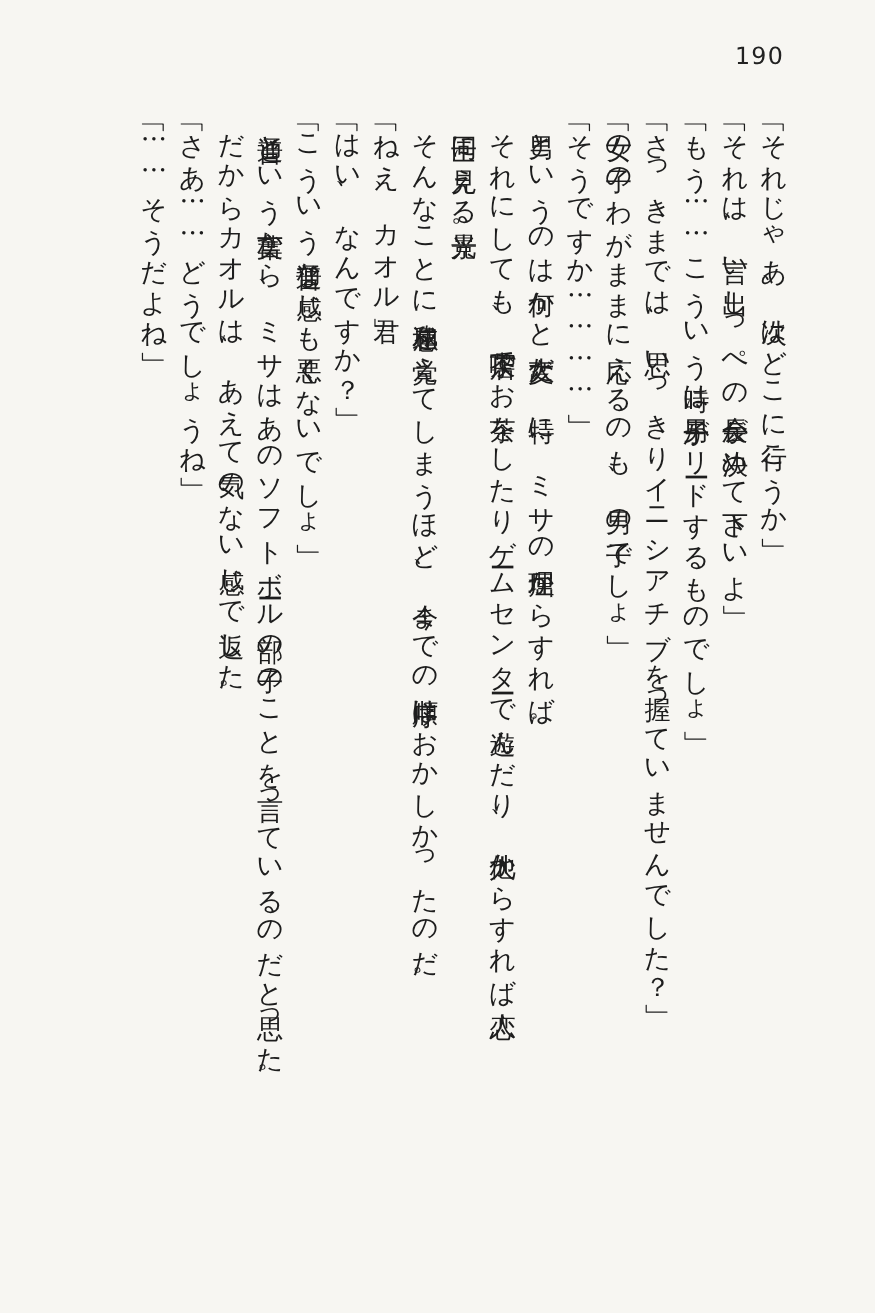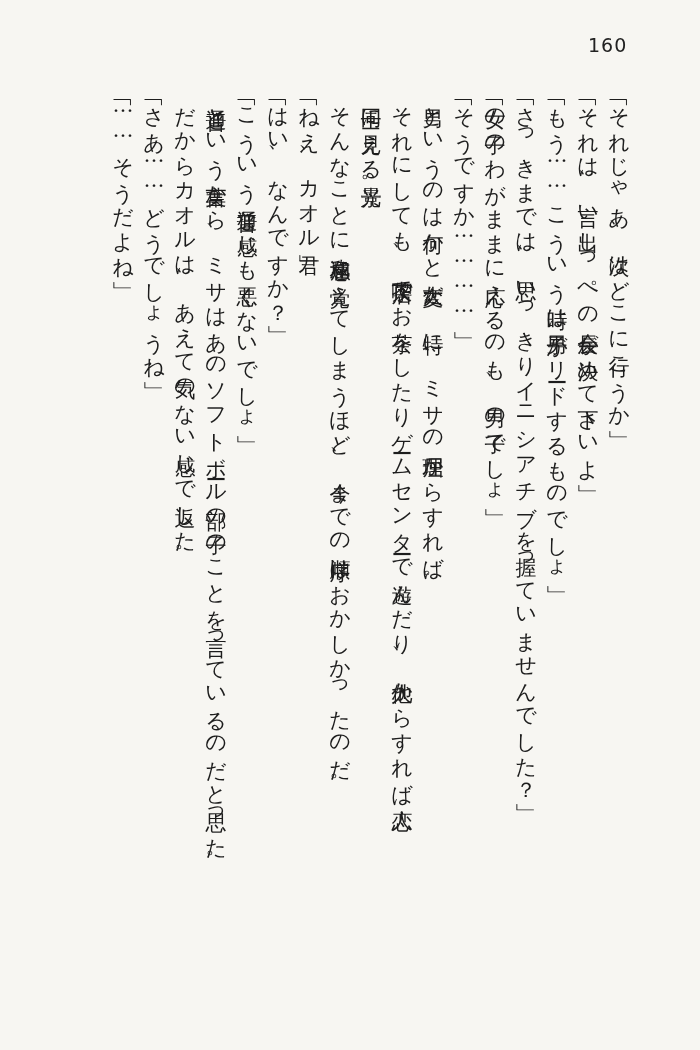--- a/index.html
+++ b/index.html
@@ -41,21 +41,21 @@
   .text-body p {
     margin: 0;
     padding: 0;
     white-space: nowrap;
   }
 </style>
 </head>
 <body>
 
 <div class="page">
-  <div class="page-number">160</div>
+  <div class="page-number">190</div>
   <div class="text-body">
     <p>「それじゃあ、次はどこに行こうか」</p>
     <p>「それは、言い出しっぺの会長が決めて下さいよ」</p>
     <p>「もう……こういう時は男子がリードするものでしょ」</p>
     <p>「さっきまでは、思いっきりイニシアチブを握っていませんでした？」</p>
     <p>「女の子のわがままに応えるのも、男の子でしょ」</p>
     <p>「そうですか…………」</p>
     <p>男というのは何かと大変だ。特に、ミサの理屈からすれば。</p>
     <p>それにしても、喫茶店でお茶をしたりゲームセンターで遊んだり、他人からすれば恋人</p>
     <p>同士に見える光景。</p>

